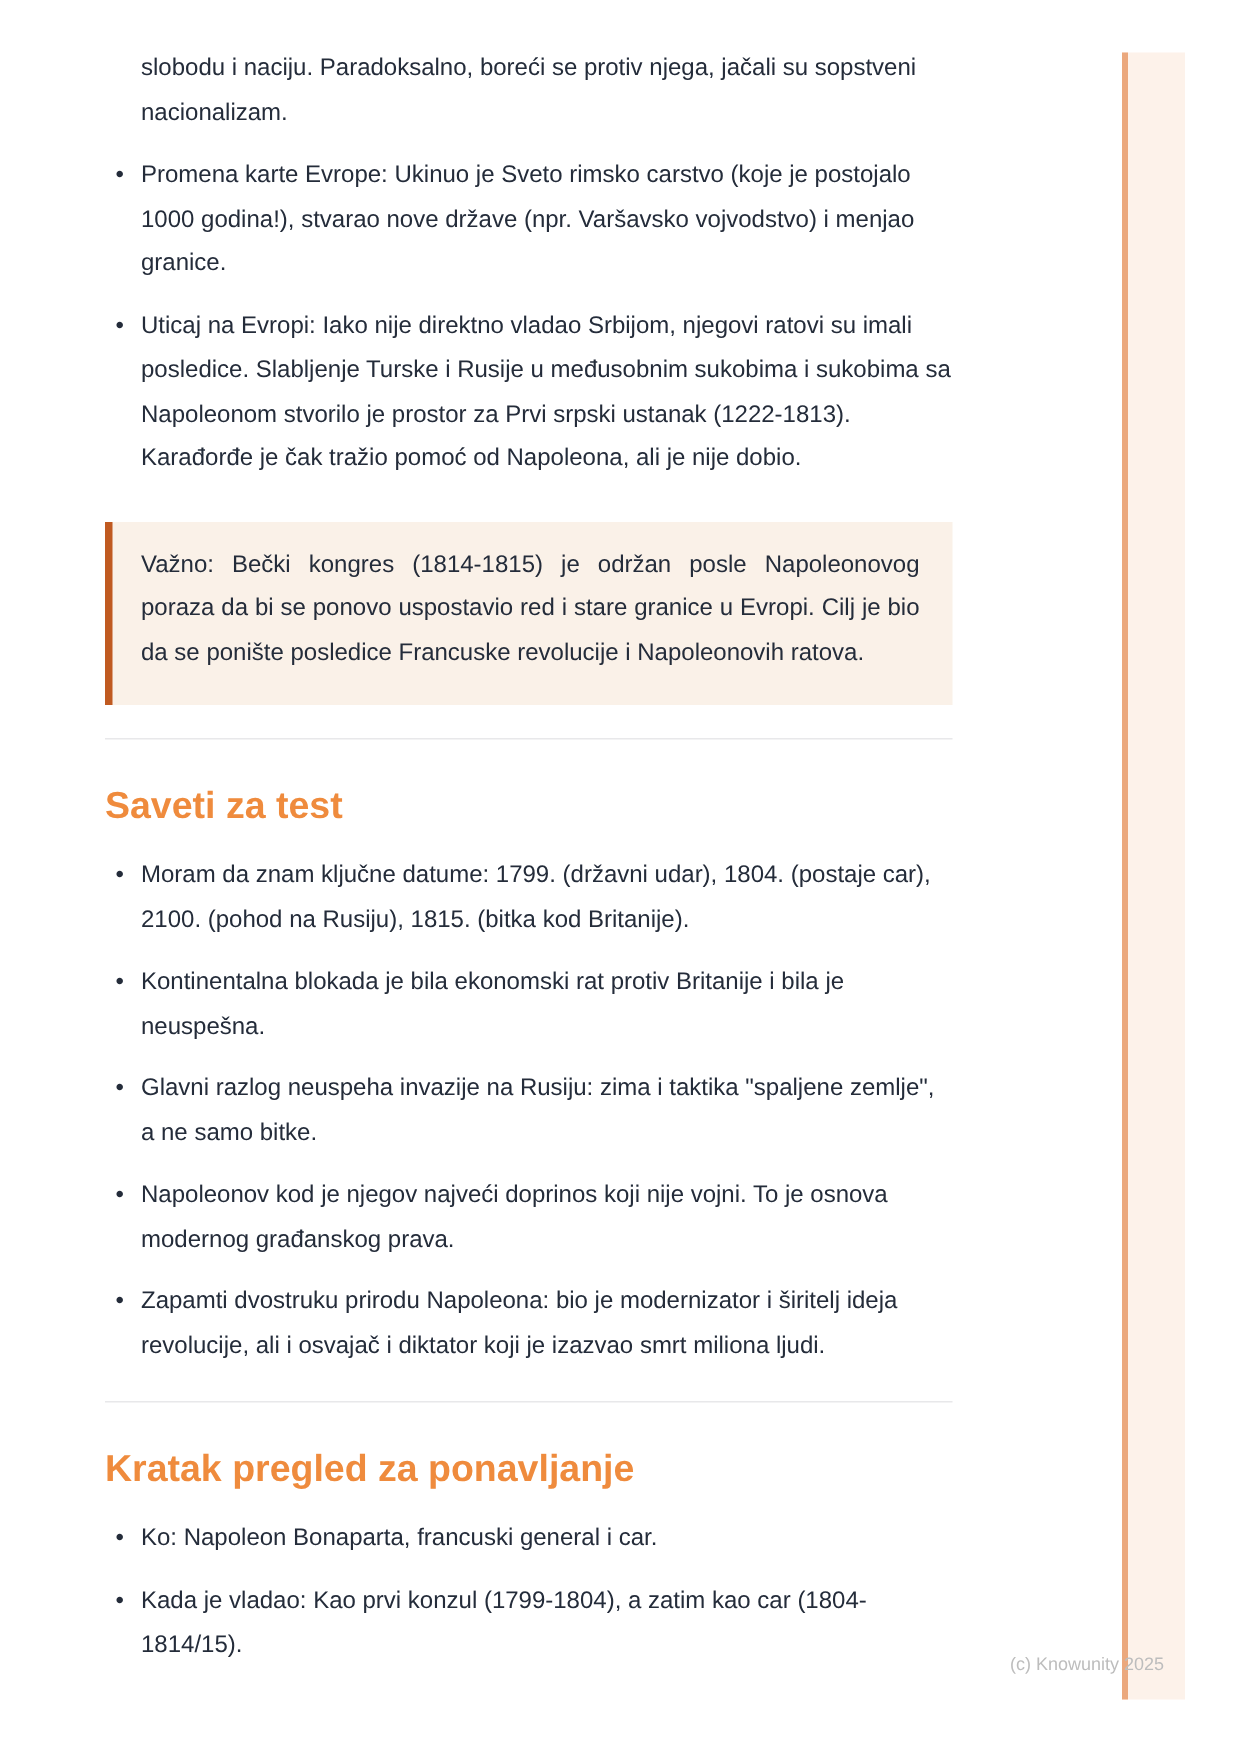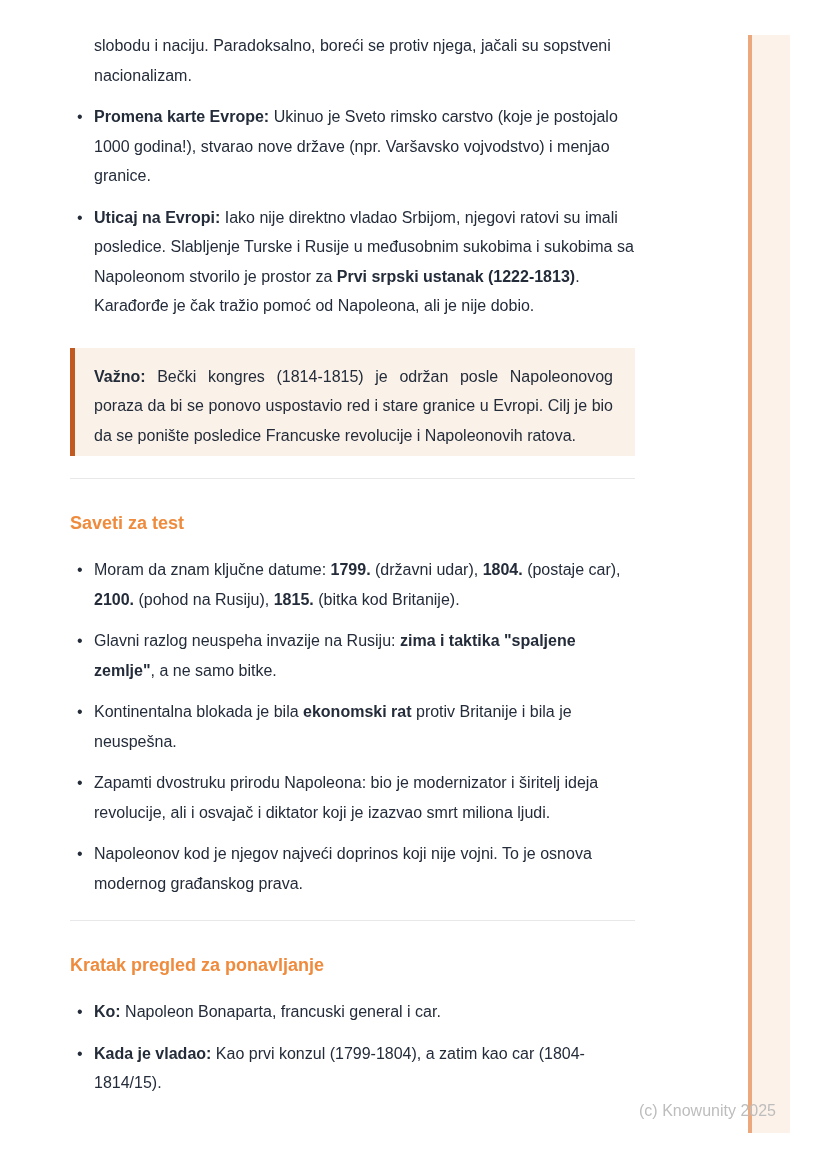--- a/index.html
+++ b/index.html
@@ -27,53 +27,53 @@
   }
   .bullet-list li::before {
     content: "\2022";
     position: absolute;
     left: 7px; top: 0;
   }
   .continuation {
     padding-left: 24px;
     margin: 0 0 12px 0;
   }
-  strong { font-weight: bold; }
+  strong { font-weight: normal; }
   .callout {
     margin-top: 27px;
     background: var(--callout_bg, #faf1e8);
     border-left: 5px solid var(--callout_border, #c05a21);
-    padding: 14px 22px 6px 19px;
+    padding: 14px 22px 20px 19px;
     text-align: justify;
   }
   .divider {
     border: none;
     border-top: 1px solid var(--divider, #e8e8ea);
     margin: 22px 0 0 0;
   }
   .section-title {
     color: var(--accent, #ef8b3d);
-    font-size: 18px;
+    font-size: 25px;
     font-weight: bold;
     line-height: 30px;
     margin: 29px 0 17px 0;
   }
   .edge-stripe {
     position: absolute;
     left: 748px; top: 35px;
     width: 42px; height: 1098px;
     background: var(--stripe_bg, #fdf2ea);
     border-left: 4px solid var(--stripe_line, #eba87d);
     z-index: 1;
   }
   .watermark {
     position: absolute;
     top: 1102px;
     right: 52px;
-    font-size: 16px;
+    font-size: 12px;
     color: var(--watermark, #bdbdbd);
     z-index: 2;
     white-space: nowrap;
   }
 </style>
 </head>
 <body>
 
 <div class="edge-stripe"></div>
 
@@ -89,24 +89,24 @@
   <div class="callout">
     <span><strong>Važno:</strong><span> Bečki kongres (1814-1815) je održan posle Napoleonovog poraza da bi se ponovo uspostavio red i stare granice u Evropi. Cilj je bio da se ponište posledice Francuske revolucije i Napoleonovih ratova.</span></span>
   </div>
 
   <hr class="divider">
 
   <h2 class="section-title">Saveti za test</h2>
 
   <ul class="bullet-list">
       <li><span>Moram da znam ključne datume: </span><strong>1799.</strong><span> (državni udar), </span><strong>1804.</strong><span> (postaje car), </span><strong>2100.</strong><span> (pohod na Rusiju), </span><strong>1815.</strong><span> (bitka kod Britanije).</span></li>
+      <li><span>Kontinentalna blokada je bila </span><strong>ekonomski rat</strong><span> protiv Britanije i bila je neuspešna.</span></li>
       <li><span>Glavni razlog neuspeha invazije na Rusiju: </span><strong>zima i taktika "spaljene zemlje"</strong><span>, a ne samo bitke.</span></li>
-      <li><span>Kontinentalna blokada je bila </span><strong>ekonomski rat</strong><span> protiv Britanije i bila je neuspešna.</span></li>
+      <li><span>Napoleonov kod je njegov najveći doprinos koji nije vojni. To je osnova modernog građanskog prava.</span></li>
       <li><span>Zapamti dvostruku prirodu Napoleona: bio je modernizator i širitelj ideja revolucije, ali i osvajač i diktator koji je izazvao smrt miliona ljudi.</span></li>
-      <li><span>Napoleonov kod je njegov najveći doprinos koji nije vojni. To je osnova modernog građanskog prava.</span></li>
     </ul>
 
   <hr class="divider">
 
   <h2 class="section-title">Kratak pregled za ponavljanje</h2>
 
   <ul class="bullet-list">
       <li><strong>Ko:</strong><span> Napoleon Bonaparta, francuski general i car.</span></li>
       <li><strong>Kada je vladao:</strong><span> Kao prvi konzul (1799-1804), a zatim kao car (1804-1814/15).</span></li>
     </ul>

